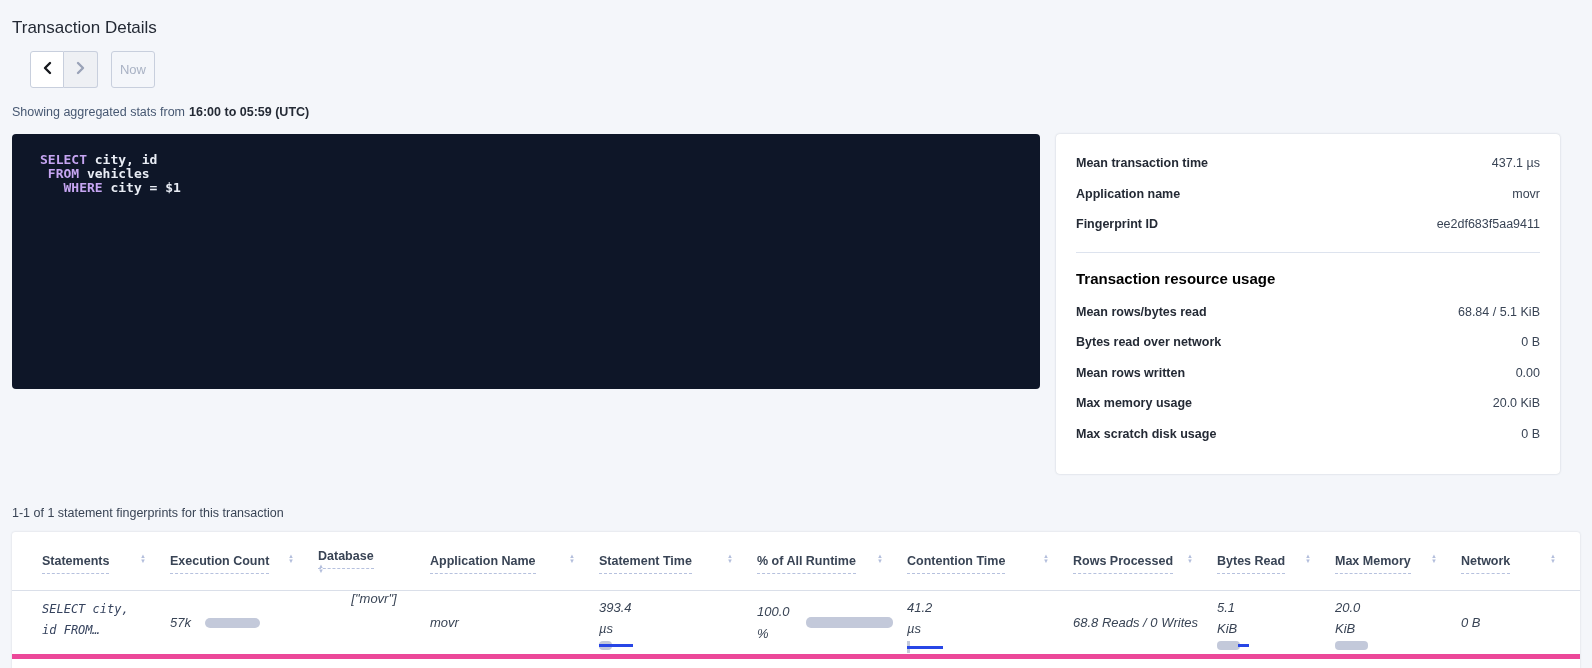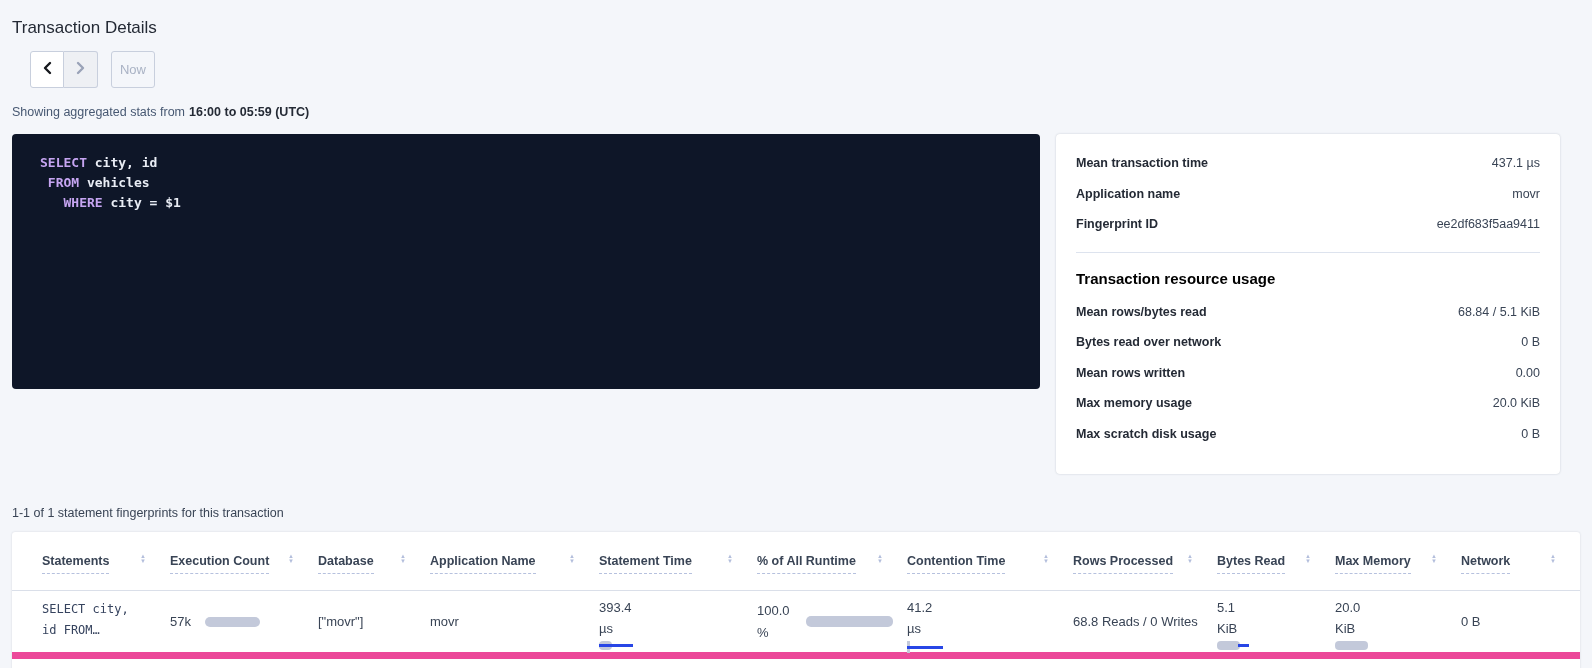--- a/index.html
+++ b/index.html
@@ -55,21 +55,21 @@
   
   .main-row { display: flex; margin-top: 15px; align-items: flex-start; }
   .sql-box {
     width: 1028px; height: 255px;
     background: var(--sql-bg, #0e1628); border-radius: 4px;
     padding: 19px 0 0 28px;
   }
   .sql-box pre {
     margin: 0;
     font-family: "DejaVu Sans Mono", "Liberation Mono", monospace;
-    font-size: 13px; font-weight: bold; line-height: 20px;
+    font-size: 13px; font-weight: bold; line-height: 14px;
     color: #e9edf5; white-space: pre;
   }
   .sql-box .kw { color: var(--sql-kw, #c6a5f2); }
 
   .summary-card {
     margin-left: 16px; width: 504px; height: 340px;
     background: #fff; border-radius: 4px;
     box-shadow: 0 0 2px rgba(60,70,90,.25);
     padding: 14px 20px 0 20px;
   }
@@ -94,22 +94,22 @@
     display: flex; align-items: flex-start; justify-content: space-between;
     padding-right: 24px; cursor: pointer;
   }
   .th-label {
     font-size: 12.5px; font-weight: bold; color: #394455;
     border-bottom: 1px dashed #b6c1de; padding-bottom: 5px; margin-bottom: -5px;
   }
   .sort-icon { display: flex; flex-direction: column; align-items: center; color: #b3bedc; }
   .sort-icon span { font-size: 6px; line-height: 5px; }
 
-  .trow { display: flex; height: 68px; border-bottom: 7px solid #ec4899; padding-left: 30px; }
-  .c1 { width: 128px; } .c2 { width: 148px; } .c3 { width: 112px; }
+  .trow { display: flex; height: 68px; border-bottom: 5px solid #ec4899; padding-left: 30px; font-style: italic; }
+  .c1 { width: 128px; } .c2 { width: 148px; } .c3 { width: 112px; flex-direction: column; }
   .c4 { width: 169px; } .c5 { width: 158px; } .c6 { width: 150px; }
   .c7 { width: 166px; } .c8 { width: 144px; } .c9 { width: 118px; }
   .c10 { width: 126px; } .c11 { flex: 1; }
 
   .cell-mid { display: flex; align-items: center; font-size: 13px; color: #394455; }
   .cell-stack { padding-top: 6px; font-size: 13px; color: #394455; line-height: 21px; }
   .stmt-link {
     font-family: "DejaVu Sans Mono", "Liberation Mono", monospace;
     font-size: 12px; line-height: 21px; color: #36435e;
     padding-top: 8px; cursor: pointer;

